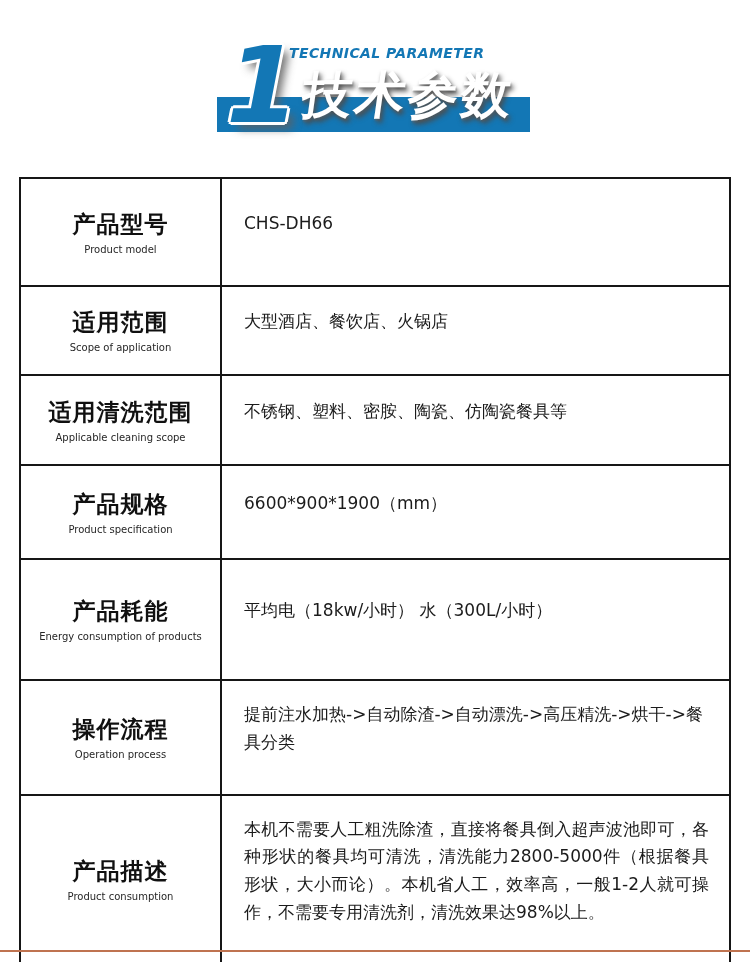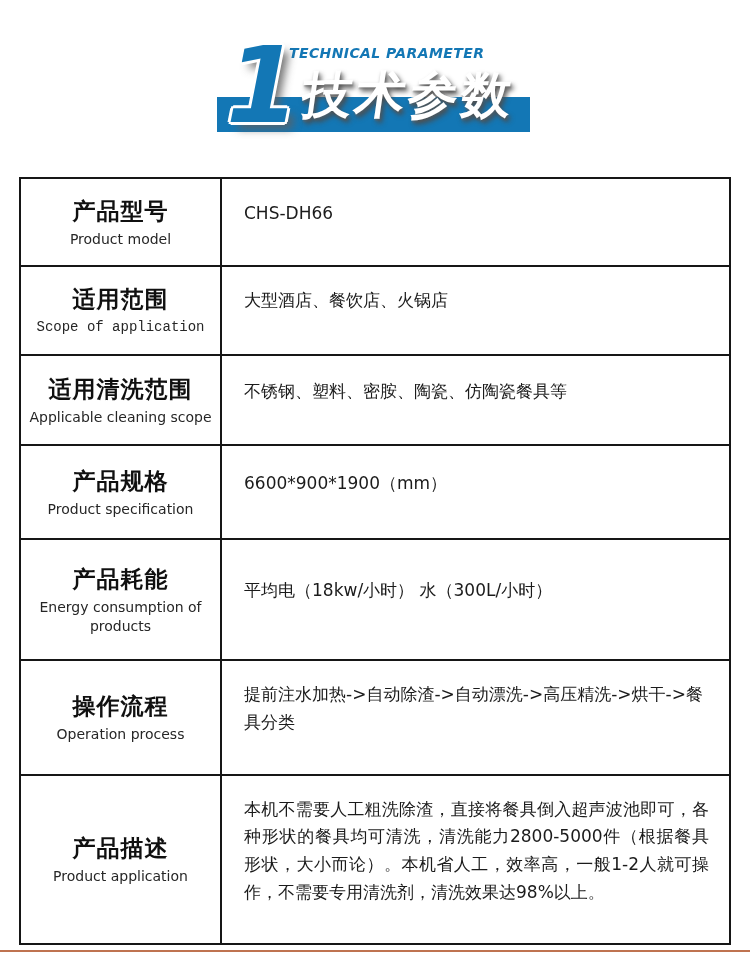--- a/index.html
+++ b/index.html
@@ -42,26 +42,26 @@
   table.spec{
     position:absolute;left:19px;top:177px;width:712px;
     border-collapse:collapse;table-layout:fixed;background:#fff;
   }
   table.spec th,table.spec td{border:2px solid var(--border-color,#161616);}
   table.spec th{
     width:193px;text-align:center;vertical-align:middle;
     padding:4px 3px;font-weight:400;
   }
   .label-cn{font-size:23px;font-weight:700;color:#101010;letter-spacing:1px;}
-  .label-en{font-size:14px;color:#262626;line-height:1.3;margin-top:3px;}
+  .label-en{font-size:10px;color:#262626;line-height:1.3;margin-top:3px;}
   td.val{
     padding:10px 20px 27px 22px;font-size:17px;color:#1b1b1b;
     line-height:1.62;vertical-align:middle;text-align:left;
   }
-  tr.r0{height:88px;} tr.r1{height:89px;font-family:Liberation Mono, monospace;} tr.r2{height:90px;margin-top:20px;}
+  tr.r0{height:108px;} tr.r1{height:89px;} tr.r2{height:90px;margin-top:20px;}
   tr.r3{height:94px;} tr.r4{height:121px;} tr.r5{height:115px;}
   tr.r6{height:169px;}
   tr.r6 td.val{text-align:justify;}
 
   
   .bottom-line{
     position:absolute;left:0;top:950px;width:750px;height:2px;
     background:var(--divider-color,#bf7350);
   }
 </style>
@@ -127,21 +127,21 @@
         <div class="label-cn">操作流程</div>
         <div class="label-en">Operation process</div>
       </th>
       <td class="val">
         <span>提前注水加热-&gt;自动除渣-&gt;自动漂洗-&gt;高压精洗-&gt;烘干-&gt;餐具分类</span>
       </td>
     </tr>
     <tr class="r6">
       <th>
         <div class="label-cn">产品描述</div>
-        <div class="label-en">Product application</div>
+        <div class="label-en">Product consumption</div>
       </th>
       <td class="val">
         <span>本机不需要人工粗洗除渣，直接将餐具倒入超声波池即可，各种形状的餐具均可清洗，清洗能力2800-5000件（根据餐具形状，大小而论）。本机省人工，效率高，一般1-2人就可操作，不需要专用清洗剂，清洗效果达98%以上。</span>
       </td>
     </tr>
   </tbody>
 </table>
 
 <div class="bottom-line"></div>
 

